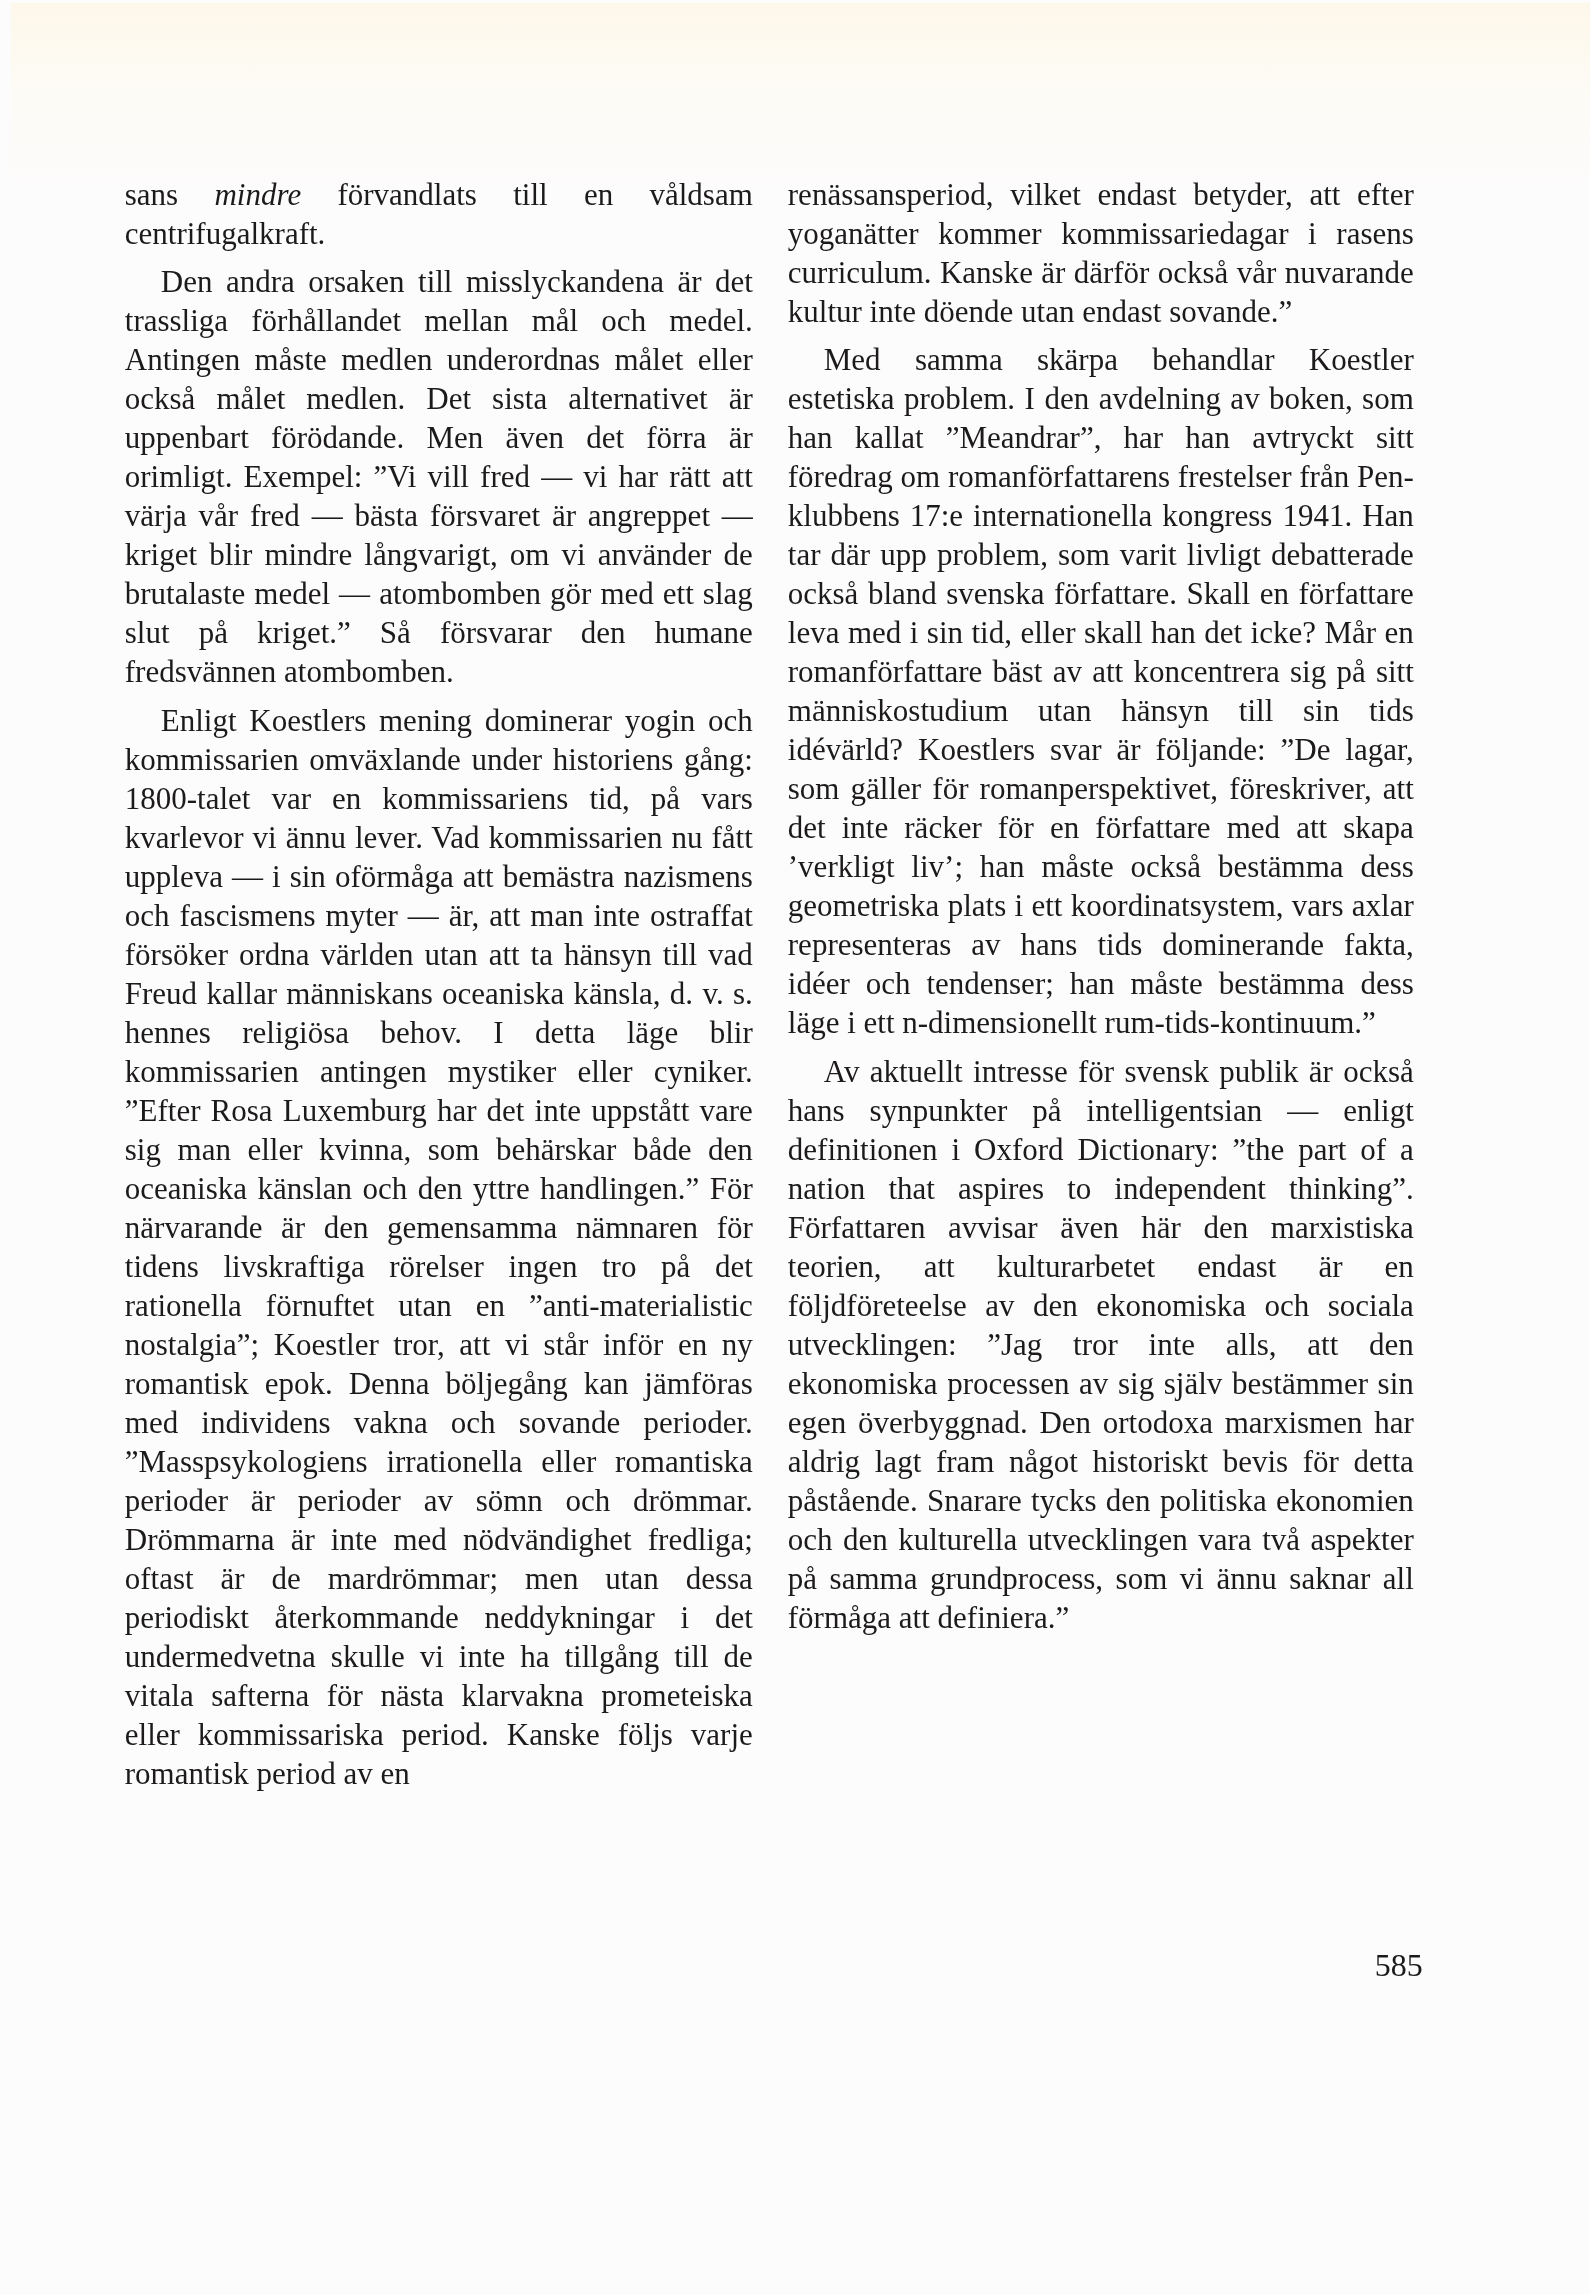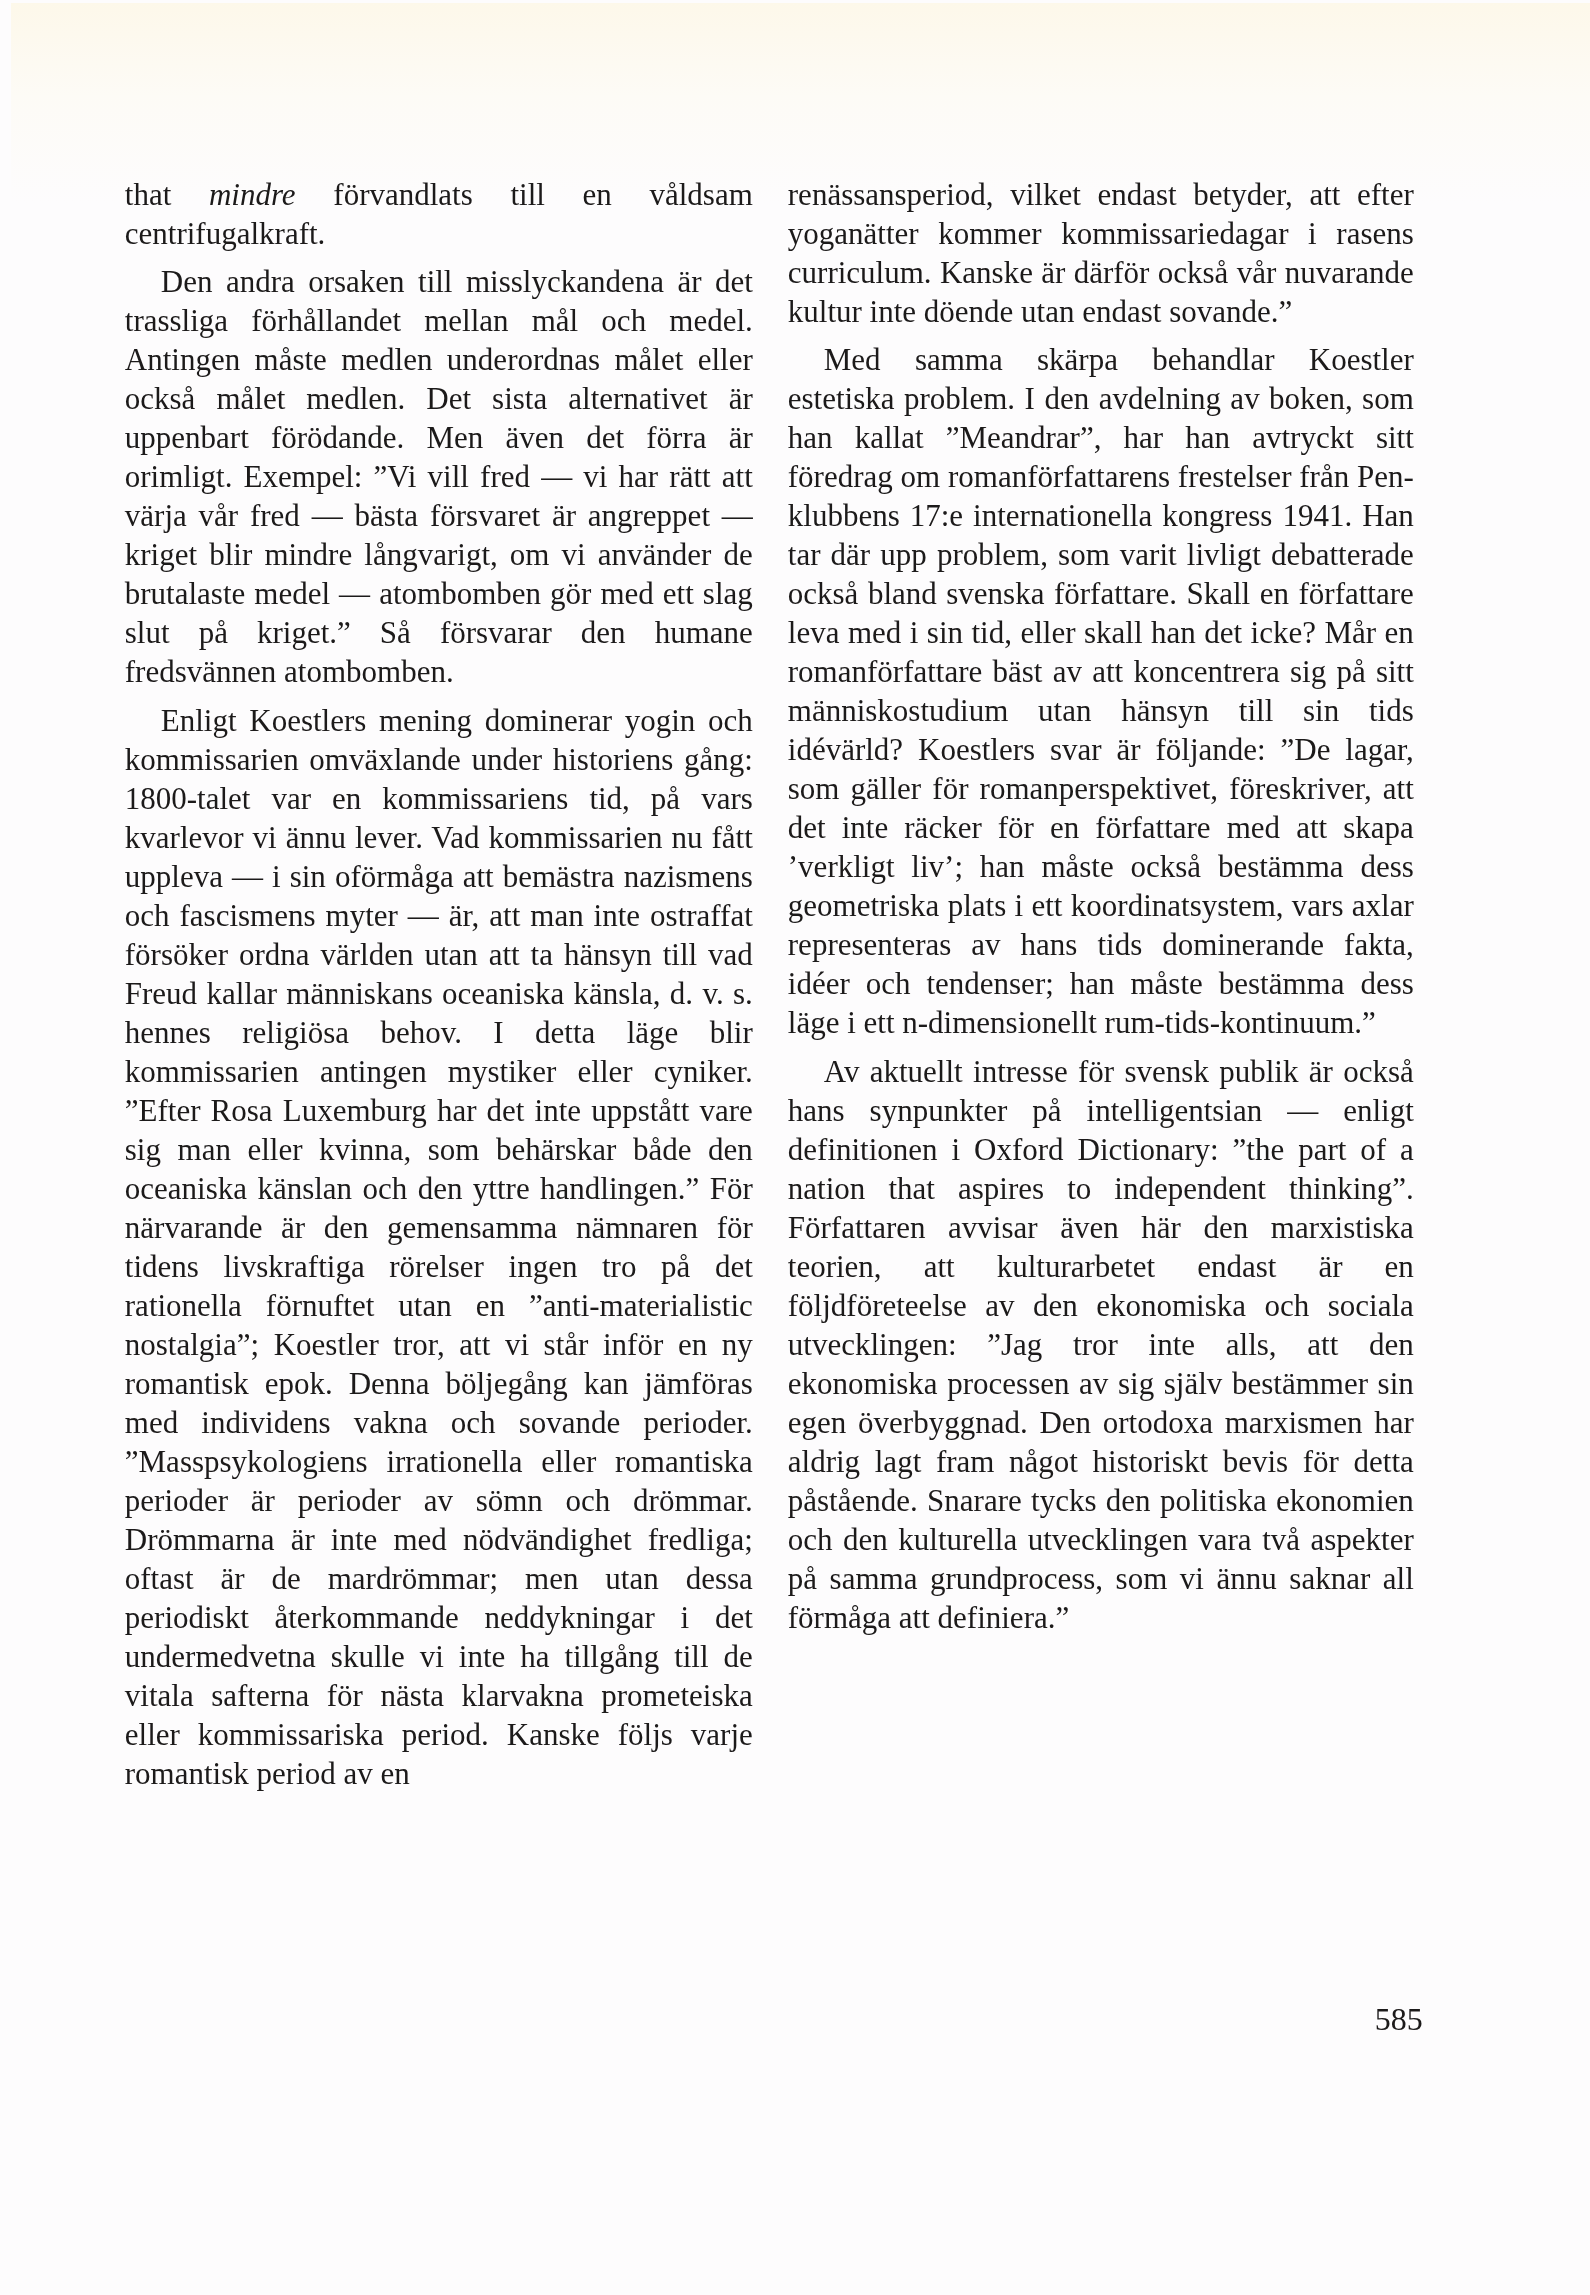--- a/index.html
+++ b/index.html
@@ -25,32 +25,32 @@
     position: absolute; top: 172px; width: 628px;
     font-size: 31px; line-height: 39px;
     text-align: justify;
   }
   .col-left { left: 114px; }
   .col-right { left: 777px; width: 626px; }
   .para { margin: 0 0 9.3px 0; text-indent: 0; }
   .para.indent { text-indent: 36px; }
   .para.cont { text-indent: 0; }
   .page-number {
-    position: absolute; left: 1364px; top: 1998px;
+    position: absolute; left: 1364px; top: 1944px;
     font-size: 32px;
   }
   em { font-style: italic; }
 </style>
 </head>
 <body>
 
 <div class="page">
 
   <div class="column col-left">
-    <p class="para cont"><span>that </span><em>mindre</em><span> förvandlats till en våldsam centrifugalkraft.</span></p>
+    <p class="para cont"><span>sans </span><em>mindre</em><span> förvandlats till en våldsam centrifugalkraft.</span></p>
     <p class="para indent">Den andra orsaken till misslyckandena är det trassliga förhållandet mellan mål och medel. Antingen måste medlen underordnas målet eller också målet medlen. Det sista alternativet är uppenbart förödande. Men även det förra är orimligt. Exempel: ”Vi vill fred — vi har rätt att värja vår fred — bästa försvaret är angreppet — kriget blir mindre långvarigt, om vi använder de brutalaste medel — atombomben gör med ett slag slut på kriget.” Så försvarar den humane fredsvännen atombomben.</p>
     <p class="para indent">Enligt Koestlers mening dominerar yogin och kommissarien omväxlande under historiens gång: 1800-talet var en kommissariens tid, på vars kvarlevor vi ännu lever. Vad kommissarien nu fått uppleva — i sin oförmåga att bemästra nazismens och fascismens myter — är, att man inte ostraffat försöker ordna världen utan att ta hänsyn till vad Freud kallar människans oceaniska känsla, d. v. s. hennes religiösa behov. I detta läge blir kommissarien antingen mystiker eller cyniker. ”Efter Rosa Luxemburg har det inte uppstått vare sig man eller kvinna, som behärskar både den oceaniska känslan och den yttre handlingen.” För närvarande är den gemensamma nämnaren för tidens livskraftiga rörelser ingen tro på det rationella förnuftet utan en ”anti-materialistic nostalgia”; Koestler tror, att vi står inför en ny romantisk epok. Denna böljegång kan jämföras med individens vakna och sovande perioder. ”Masspsykologiens irrationella eller romantiska perioder är perioder av sömn och drömmar. Drömmarna är inte med nödvändighet fredliga; oftast är de mardrömmar; men utan dessa periodiskt återkommande neddykningar i det undermedvetna skulle vi inte ha tillgång till de vitala safterna för nästa klarvakna prometeiska eller kommissariska period. Kanske följs varje romantisk period av en</p>
   </div>
 
   <div class="column col-right">
     <p class="para cont">renässansperiod, vilket endast betyder, att efter yoganätter kommer kommissariedagar i rasens curriculum. Kanske är därför också vår nuvarande kultur inte döende utan endast sovande.”</p>
     <p class="para indent">Med samma skärpa behandlar Koestler estetiska problem. I den avdelning av boken, som han kallat ”Meandrar”, har han avtryckt sitt föredrag om romanförfattarens frestelser från Pen-klubbens 17:e internationella kongress 1941. Han tar där upp problem, som varit livligt debatterade också bland svenska författare. Skall en författare leva med i sin tid, eller skall han det icke? Mår en romanförfattare bäst av att koncentrera sig på sitt människostudium utan hänsyn till sin tids idévärld? Koestlers svar är följande: ”De lagar, som gäller för romanperspektivet, föreskriver, att det inte räcker för en författare med att skapa ’verkligt liv’; han måste också bestämma dess geometriska plats i ett koordinatsystem, vars axlar representeras av hans tids dominerande fakta, idéer och tendenser; han måste bestämma dess läge i ett n-dimensionellt rum-tids-kontinuum.”</p>
     <p class="para indent">Av aktuellt intresse för svensk publik är också hans synpunkter på intelligentsian — enligt definitionen i Oxford Dictionary: ”the part of a nation that aspires to independent thinking”. Författaren avvisar även här den marxistiska teorien, att kulturarbetet endast är en följdföreteelse av den ekonomiska och sociala utvecklingen: ”Jag tror inte alls, att den ekonomiska processen av sig själv bestämmer sin egen överbyggnad. Den ortodoxa marxismen har aldrig lagt fram något historiskt bevis för detta påstående. Snarare tycks den politiska ekonomien och den kulturella utvecklingen vara två aspekter på samma grundprocess, som vi ännu saknar all förmåga att definiera.”</p>
   </div>
 

